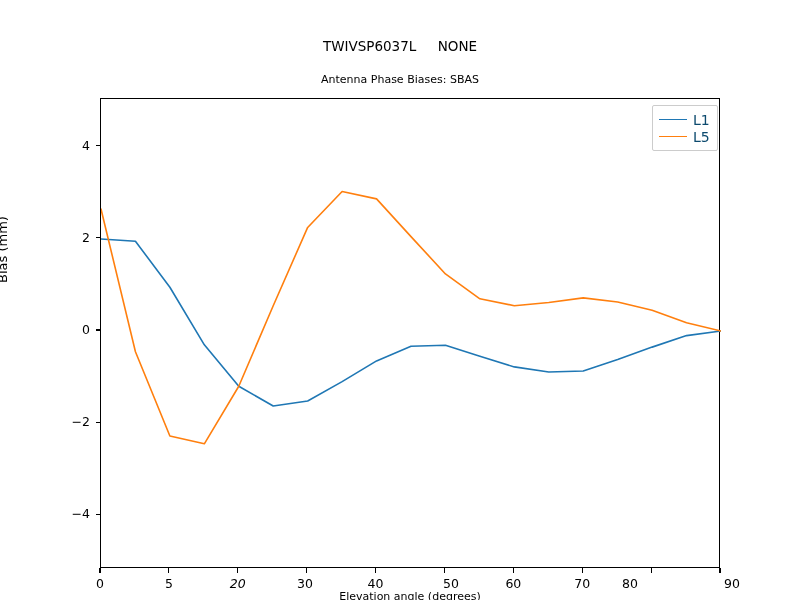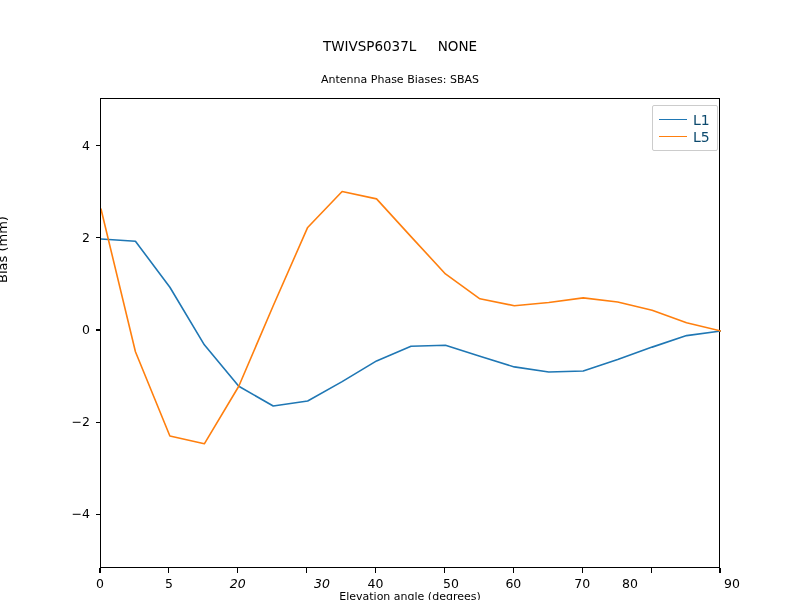--- a/index.html
+++ b/index.html
@@ -139,21 +139,21 @@
       <div class="ytick-label" style="left: 44px; top: 478.141px;">−4</div>
       <div class="ytick-label" style="left: 44px; top: 386.074px;">−2</div>
       <div class="ytick-label" style="left: 44px; top: 294.008px;">0</div>
       <div class="ytick-label" style="left: 44px; top: 201.941px;">2</div>
       <div class="ytick-label" style="left: 44px; top: 109.875px;">4</div>
     </div>
   <div id="xtick-labels">
       <div class="xtick-label" style="left: 80px; top: 548px;">0</div>
       <div class="xtick-label" style="left: 148.889px; top: 548px;">5</div>
       <div class="xtick-label" style="left: 217.778px; top: 548px; font-style: italic;">20</div>
-      <div class="xtick-label" style="left: 302px; top: 548px; font-style: italic;">30</div>
+      <div class="xtick-label" style="left: 285px; top: 548px;">30</div>
       <div class="xtick-label" style="left: 355.556px; top: 548px;">40</div>
       <div class="xtick-label" style="left: 431px; top: 548px;">50</div>
       <div class="xtick-label" style="left: 493.333px; top: 548px;">60</div>
       <div class="xtick-label" style="left: 562.222px; top: 548px;">70</div>
       <div class="xtick-label" style="left: 610px; top: 548px;">80</div>
       <div class="xtick-label" style="left: 700px; top: 548px; text-align: right;">90</div>
     </div>
   <div id="tickmarks">
       <div class="tickmark-y" style="left: 95.5px; top: 485.591px;"></div>
       <div class="tickmark-y" style="left: 95.5px; top: 393.524px;"></div>

